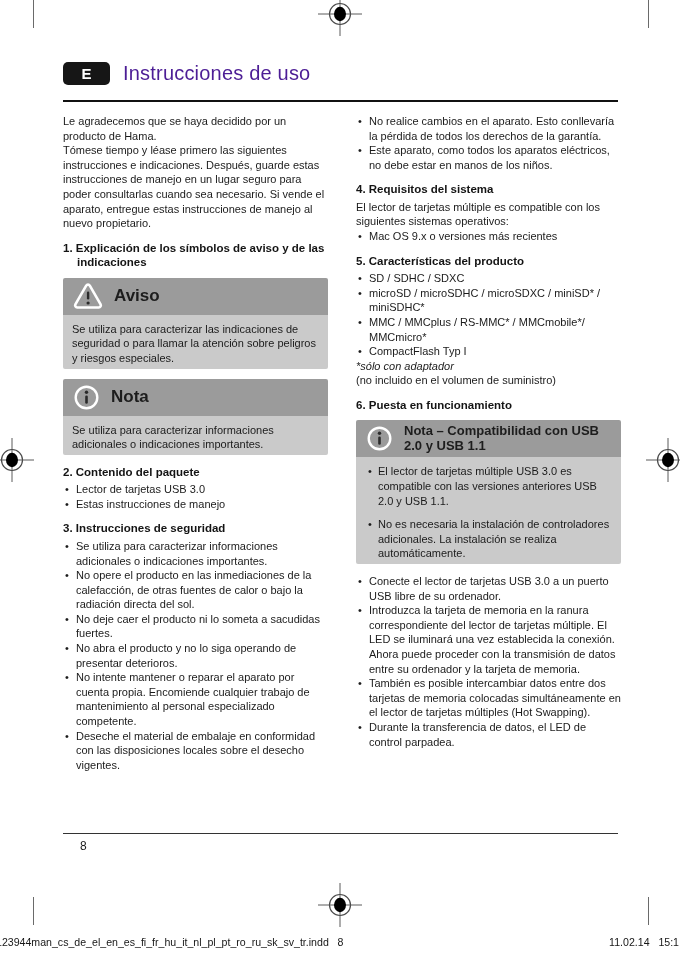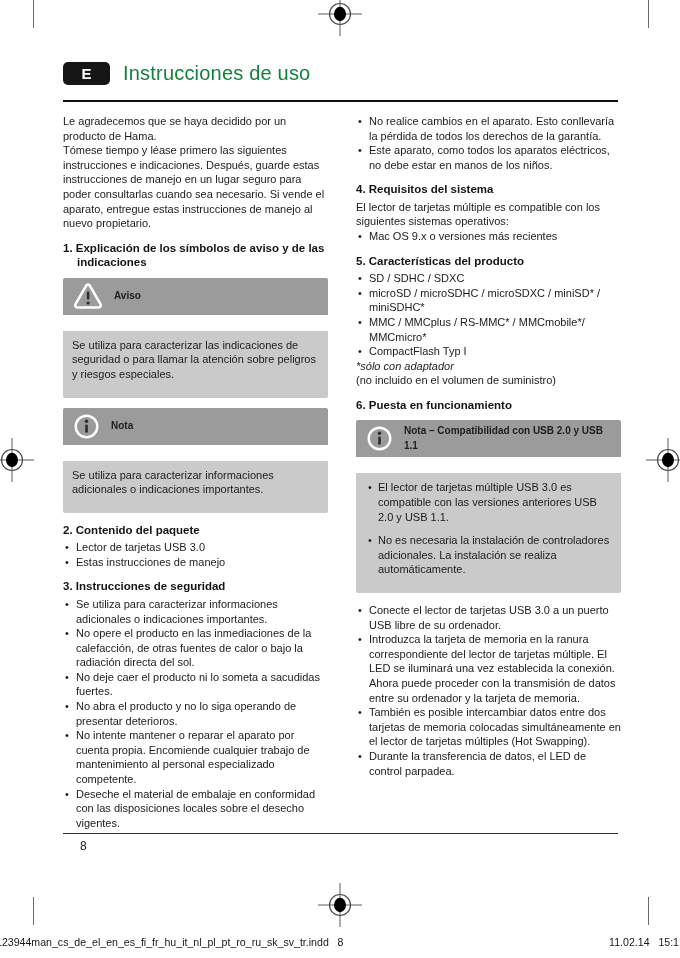--- a/index.html
+++ b/index.html
@@ -8,21 +8,21 @@
   #page { position:relative; width:680px; height:958px; }
 
   
   .cropline { position:absolute; width:1px; background:#6a6a6a; }
   .regmark { position:absolute; width:44px; height:44px; }
 
   
   .hdr { position:absolute; left:63px; top:62px; width:555px; display:flex; align-items:center; gap:13px; }
   .lang-badge { background:#161616; color:#ffffff; font-weight:bold; font-size:15px;
                 width:47px; height:23px; border-radius:5px; display:flex; align-items:center; justify-content:center; }
-  .title { font-size:20px; color:#15803d; letter-spacing:0.2px; }
+  .title { font-size:20px; color:#4c1d95; letter-spacing:0.2px; }
   .hdr-rule { position:absolute; left:63px; top:100px; width:555px; height:2px; background:#111111; }
 
   
   .cols { position:absolute; left:63px; top:114px; width:558px; display:flex; gap:28px; }
   .col { width:272px; font-size:11px; line-height:14.6px; }
 
   p.body { margin:0; }
   h3 { font-size:11.5px; line-height:14.5px; font-weight:bold; color:#141414; margin:10px 0 3px 0; }
   h3.hang { padding-left:14px; text-indent:-14px; }
 
@@ -31,23 +31,23 @@
   ul.blist li::before { content:"•"; position:absolute; left:2px; top:0; font-size:11px; }
   ul.spaced li { margin-bottom:9px; }
   ul.spaced li:last-child { margin-bottom:0; }
 
   .fnote { margin-top:3px;font-style:italic; }
 
   
   .gbox { margin:8px 0 10px 0; }
   .gbox-h { background:#9b9b9b; height:37px; display:flex; align-items:center; gap:11px;
             padding:0 10px; border-radius:2px 2px 0 0; }
-  .gbox-h .ttl { font-weight:bold; font-size:10px; color:#1d1d1d; }
-  .gbox-h .ttl.small { font-size:10px; }
-  .gbox-b { background:#cacaca; margin-top:16px; padding:7px 9px 16px 9px; border-radius:0 0 2px 2px; }
+  .gbox-h .ttl { font-weight:bold; font-size:17px; color:#1d1d1d; }
+  .gbox-h .ttl.small { font-size:13px; }
+  .gbox-b { background:#cacaca; margin-top:0; padding:7px 9px 3px 9px; border-radius:0 0 2px 2px; }
   .gbox-b ul.blist li::before { left:3px; }
   .icon-wrap { display:flex; align-items:center; }
 
   
   .bottom-rule { position:absolute; left:63px; top:833px; width:555px; height:1px; background:#333333; }
   .page-num { position:absolute; left:80px; top:839px; font-size:12px; }
   .footer { position:absolute; left:0; right:0; top:936px; font-size:10.6px; color:#161616; }
   .footer .fname { position:absolute; left:-4px; top:0; white-space:pre; }
   .footer .fdate { position:absolute; right:1px; top:0; white-space:pre; }
 </style>

